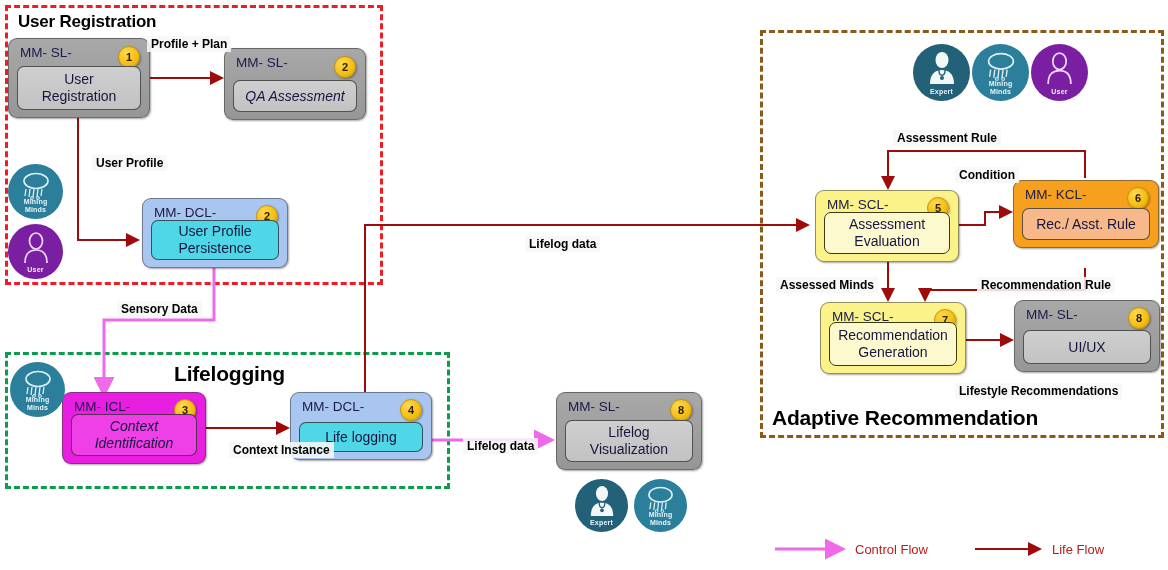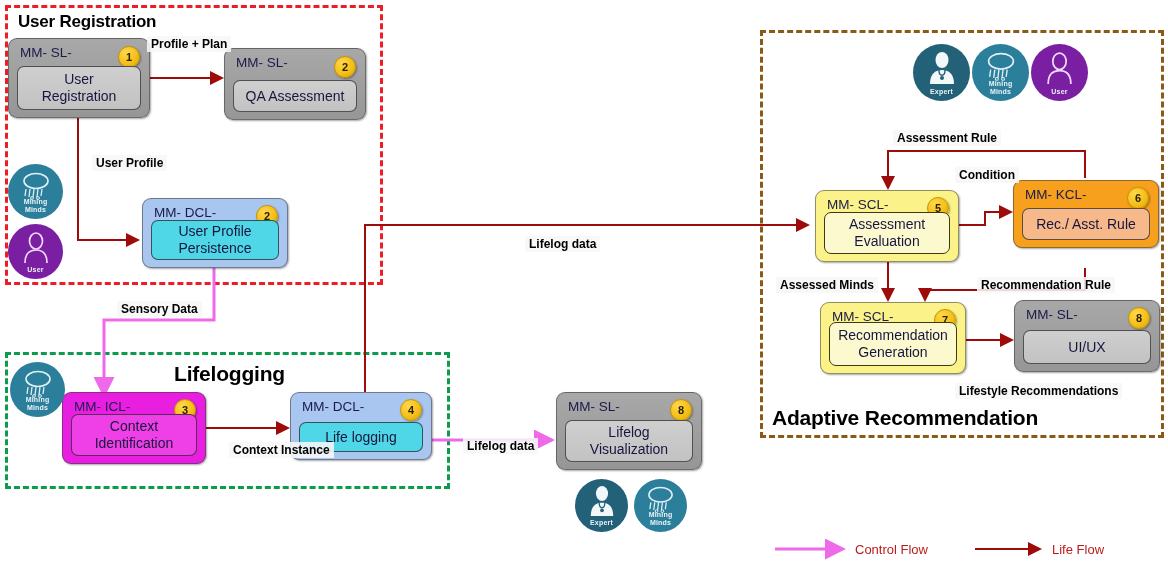--- a/index.html
+++ b/index.html
@@ -185,33 +185,33 @@
 
   <div class="comp gray" style="left:8px;top:38px;width:142px;height:80px;">
     <div class="code">MM- SL-</div>
     <div class="badge" style="right:9px;top:7px;">1</div>
     <div class="inner" style="height:44px;">User<br>Registration</div>
   </div>
 
   <div class="comp gray" style="left:224px;top:48px;width:142px;height:72px;">
     <div class="code">MM- SL-</div>
     <div class="badge" style="right:9px;top:7px;">2</div>
-    <div class="inner" style="height:32px;">QA Assessment</div>
+    <div class="inner" style="height:32px;font-style:italic;">QA Assessment</div>
   </div>
 
   <div class="comp blue" style="left:142px;top:198px;width:146px;height:70px;">
     <div class="code">MM- DCL-</div>
     <div class="badge" style="right:9px;top:6px;">2</div>
     <div class="inner" style="height:40px;">User Profile<br>Persistence</div>
   </div>
 
   <div class="comp magenta" style="left:62px;top:392px;width:144px;height:72px;">
     <div class="code">MM- ICL-</div>
     <div class="badge" style="right:9px;top:6px;">3</div>
-    <div class="inner" style="height:42px;">Context<br>Identification</div>
+    <div class="inner" style="height:42px;font-style:italic;">Context<br>Identification</div>
   </div>
 
   <div class="comp blue" style="left:290px;top:392px;width:142px;height:68px;">
     <div class="code">MM-  DCL-</div>
     <div class="badge" style="right:9px;top:6px;">4</div>
     <div class="inner" style="height:30px;">Life logging</div>
   </div>
 
   <div class="comp gray" style="left:556px;top:392px;width:146px;height:78px;">
     <div class="code">MM- SL-</div>

